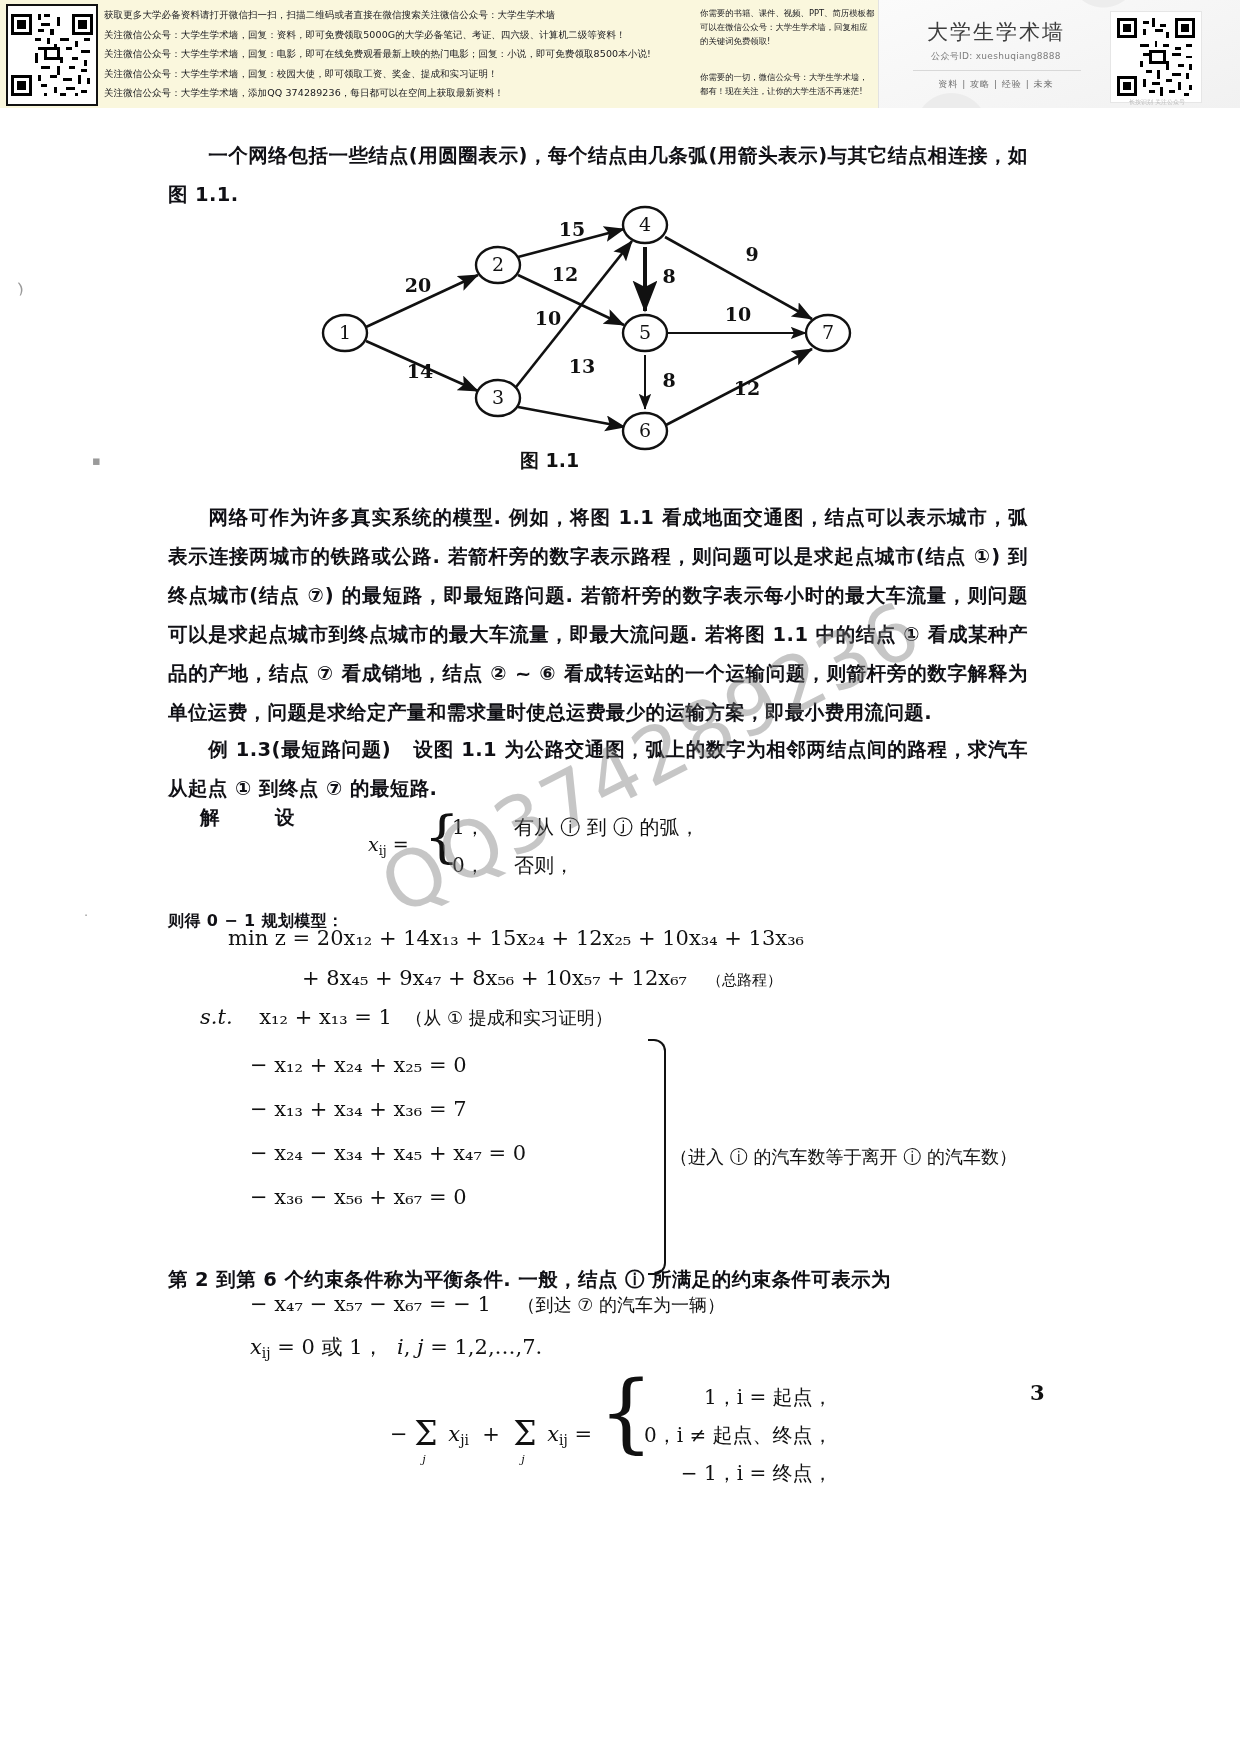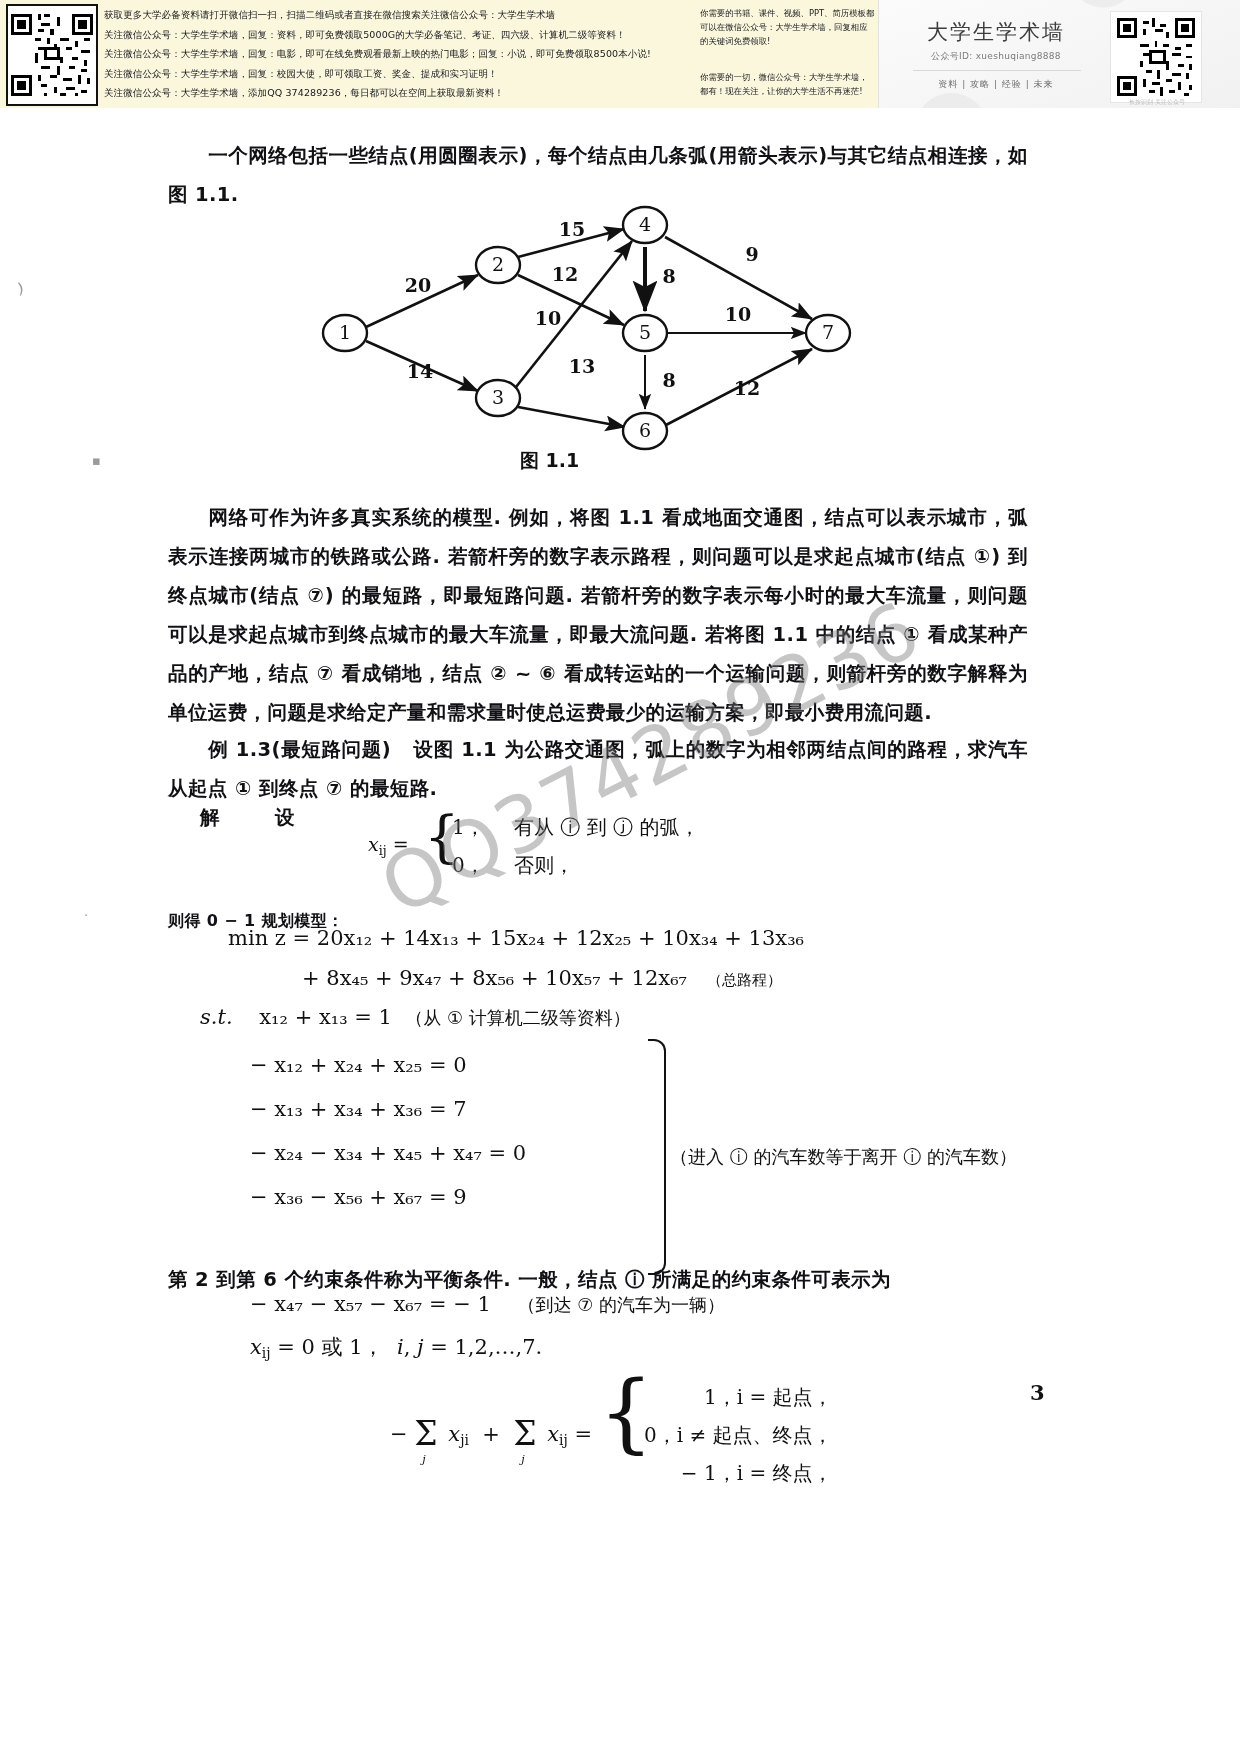--- a/index.html
+++ b/index.html
@@ -385,28 +385,28 @@
   </div>
 
   <div class="para" id="p-then">则得 0 − 1 规划模型：</div>
 
   <div class="math" id="m-obj">
     <div class="mrow">min z = 20x₁₂ + 14x₁₃ + 15x₂₄ + 12x₂₅ + 10x₃₄ + 13x₃₆</div>
     <div class="mrow ln2"><span>+ 8x₄₅ + 9x₄₇ + 8x₅₆ + 10x₅₇ + 12x₆₇</span>&nbsp;&nbsp;&nbsp;<span style="font-family:'DejaVu Sans',sans-serif;font-size:15px;">（总路程）</span></div>
   </div>
 
   <div class="math" id="m-st">
-    <span class="mi">s.t.</span>&nbsp;&nbsp;&nbsp;&nbsp;<span>x₁₂ + x₁₃ = 1</span>&nbsp;&nbsp;<span style="font-family:'DejaVu Sans',sans-serif;font-size:18px;">（从 ① 计算机二级等资料）</span>
+    <span class="mi">s.t.</span>&nbsp;&nbsp;&nbsp;&nbsp;<span>x₁₂ + x₁₃ = 1</span>&nbsp;&nbsp;<span style="font-family:'DejaVu Sans',sans-serif;font-size:18px;">（从 ① 提成和实习证明）</span>
   </div>
 
   <div class="math" id="m-cons">
     <div class="mrow">− x₁₂ + x₂₄ + x₂₅ = 0</div>
     <div class="mrow">− x₁₃ + x₃₄ + x₃₆ = 7</div>
     <div class="mrow">− x₂₄ − x₃₄ + x₄₅ + x₄₇ = 0</div>
-    <div class="mrow">− x₃₆ − x₅₆ + x₆₇ = 9</div>
+    <div class="mrow">− x₃₆ − x₅₆ + x₆₇ = 0</div>
     <div class="cbrace"></div>
     <div class="cbnote">（进入 ⓘ 的汽车数等于离开 ⓘ 的汽车数）</div>
   </div>
 
   <div class="math" id="m-last">
     <div class="mrow"><span>− x₄₇ − x₅₇ − x₆₇ = − 1</span>&nbsp;&nbsp;&nbsp;&nbsp;<span style="font-family:'DejaVu Sans',sans-serif;font-size:18px;">（到达 ⑦ 的汽车为一辆）</span></div>
     <div class="mrow"><span class="mi">x</span><span class="sub">ij</span> = 0 或 1，&nbsp;&nbsp;<span class="mi">i</span>, <span class="mi">j</span> = 1,2,…,7.</div>
   </div>
 
   <div class="para" id="p-balance">第 2 到第 6 个约束条件称为平衡条件. 一般，结点 ⓘ 所满足的约束条件可表示为</div>

